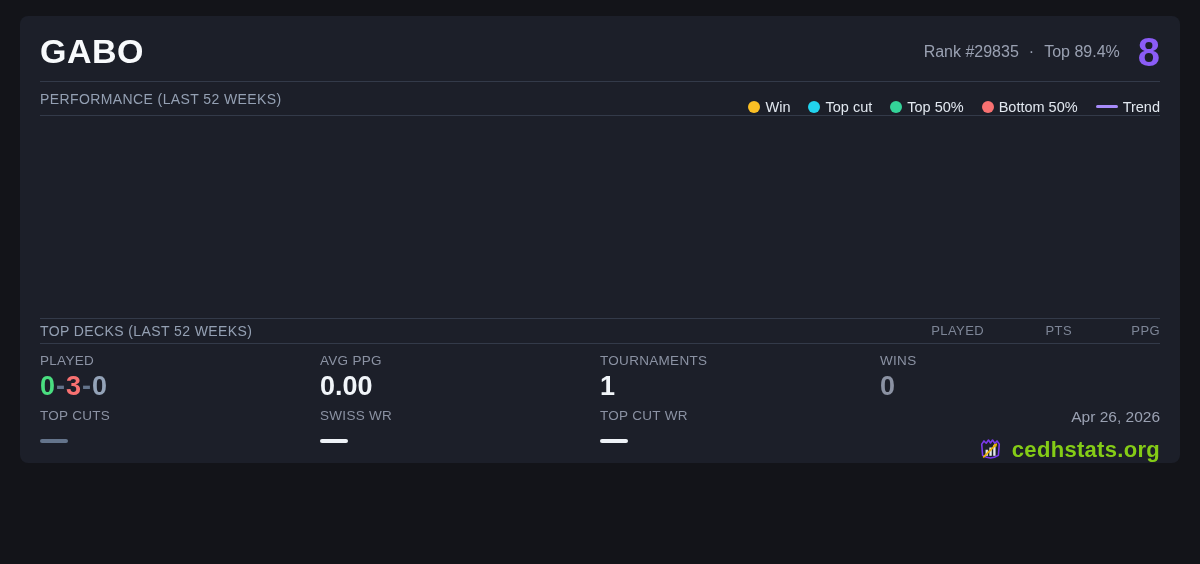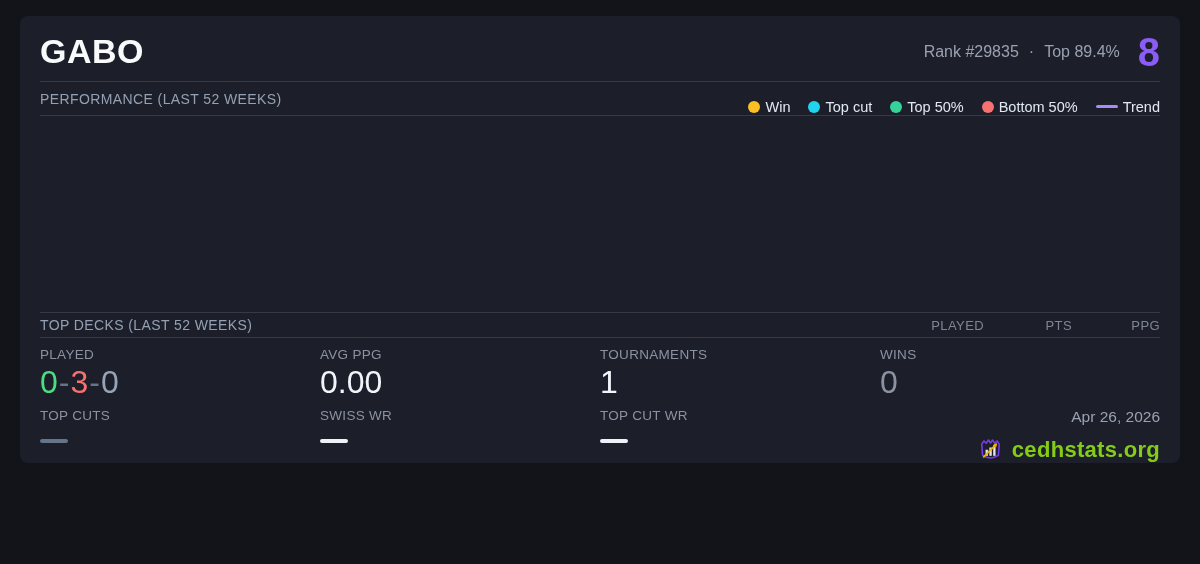--- a/index.html
+++ b/index.html
@@ -64,21 +64,21 @@
     border-top: 1px solid #333a49;
     border-bottom: 1px solid #333a49;
   }
   .decks-cols { display: flex; gap: 8px; }
   .decks-col { width: 80px; text-align: right; color: #7d8596; font-size: 13px; letter-spacing: 0.4px; }
 
   
   .stats { padding-top: 9px; display: flex; flex-direction: column; flex: 0 0 auto; }
   .stats-grid { display: grid; grid-template-columns: repeat(4, 1fr); }
   .stat-label { color: #8b92a3; font-size: 13.5px; letter-spacing: 0.3px; margin-bottom: 4px; }
-  .stat-value { font-size: 32px; font-weight: 400; color: #f1f5f9; line-height: 1.05; }
+  .stat-value { font-size: 27px; font-weight: 700; color: #f1f5f9; line-height: 1.05; }
   .row2 { margin-top: 8px; }
   .dash { width: 28px; height: 4px; border-radius: 2px; background: #eef2f7; margin-top: 16px; }
   .dash.muted { background: #64748b; }
   .record-value { letter-spacing: 1px; }
 
   
   .footer-cell { display: flex; flex-direction: column; align-items: flex-end; justify-content: space-between; gap: 10px; }
   .date { color: #9aa1b2; font-size: 15.5px; }
   .brand { display: flex; align-items: center; gap: 8px; }
   .brand-name { color: #84cc16; font-size: 22px; font-weight: 700; letter-spacing: 0.3px; }

